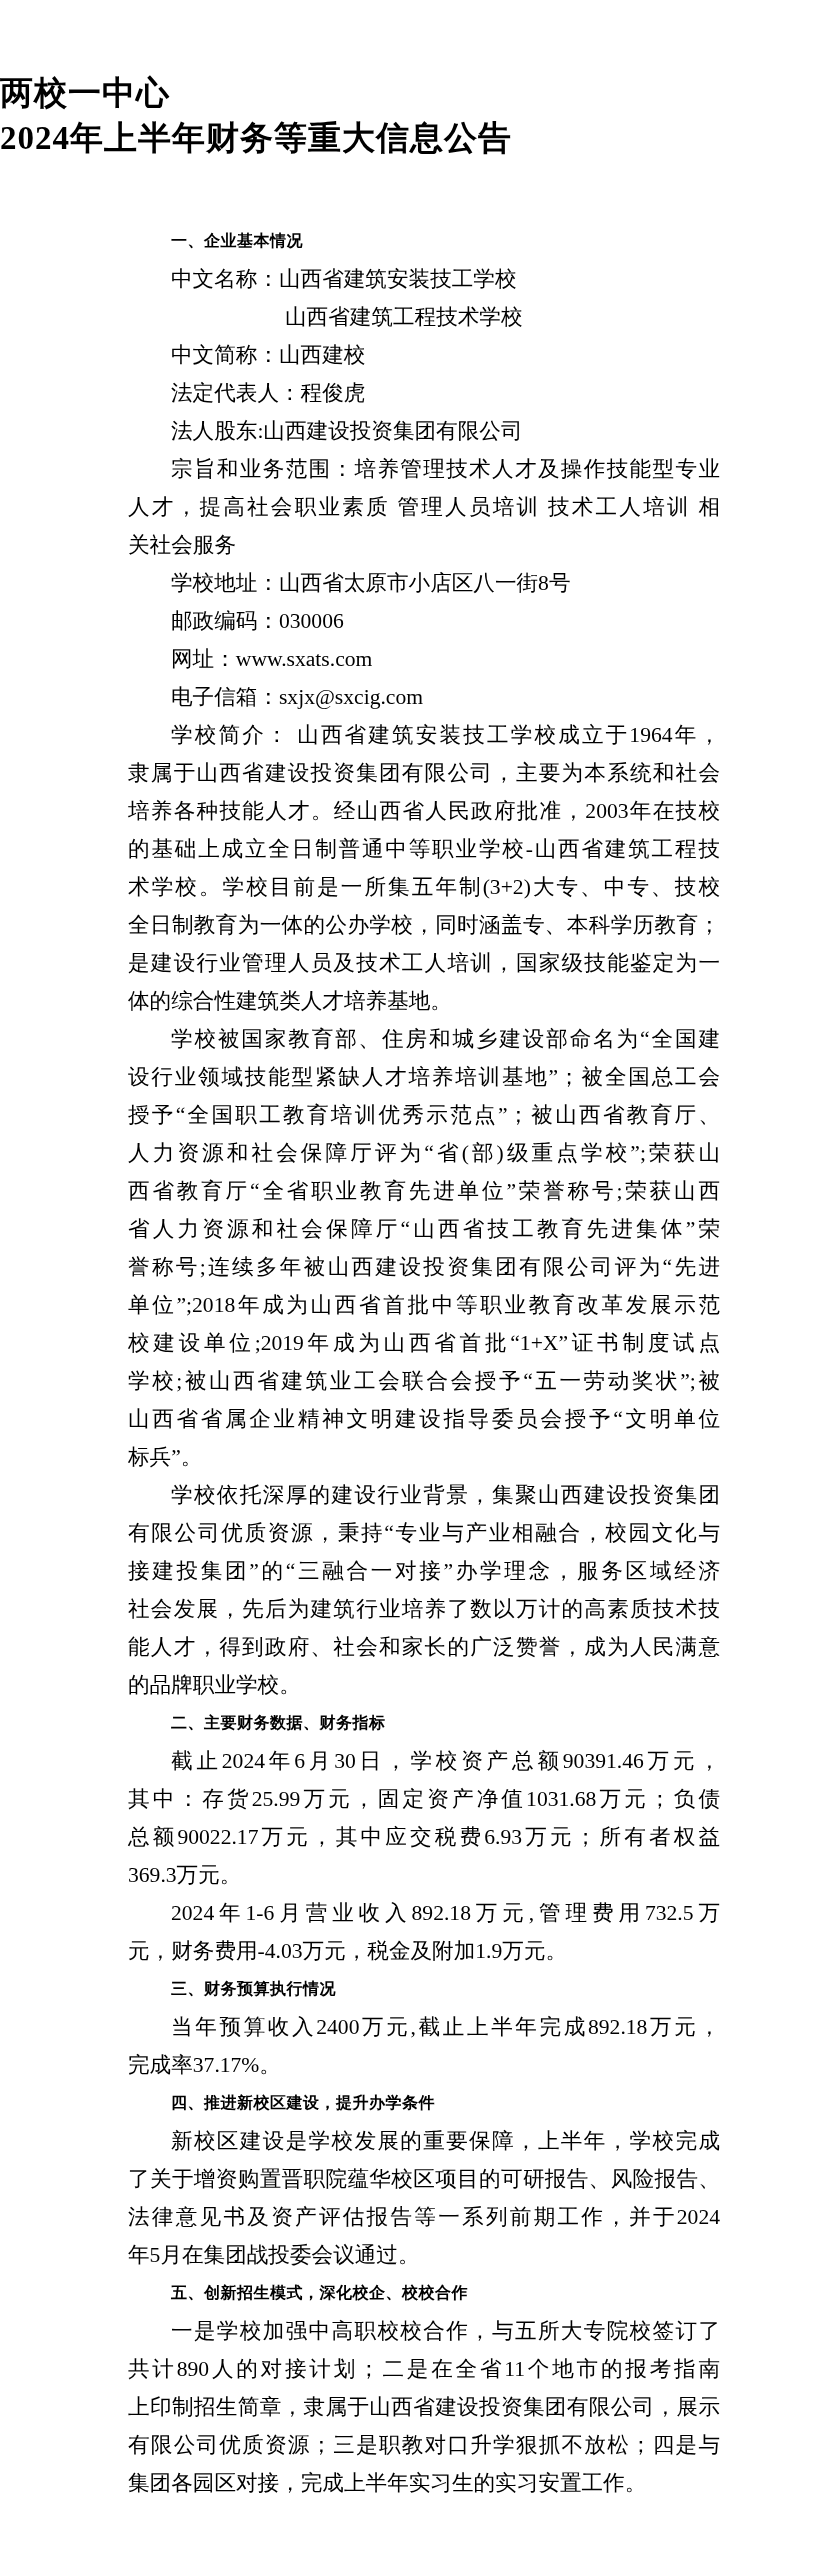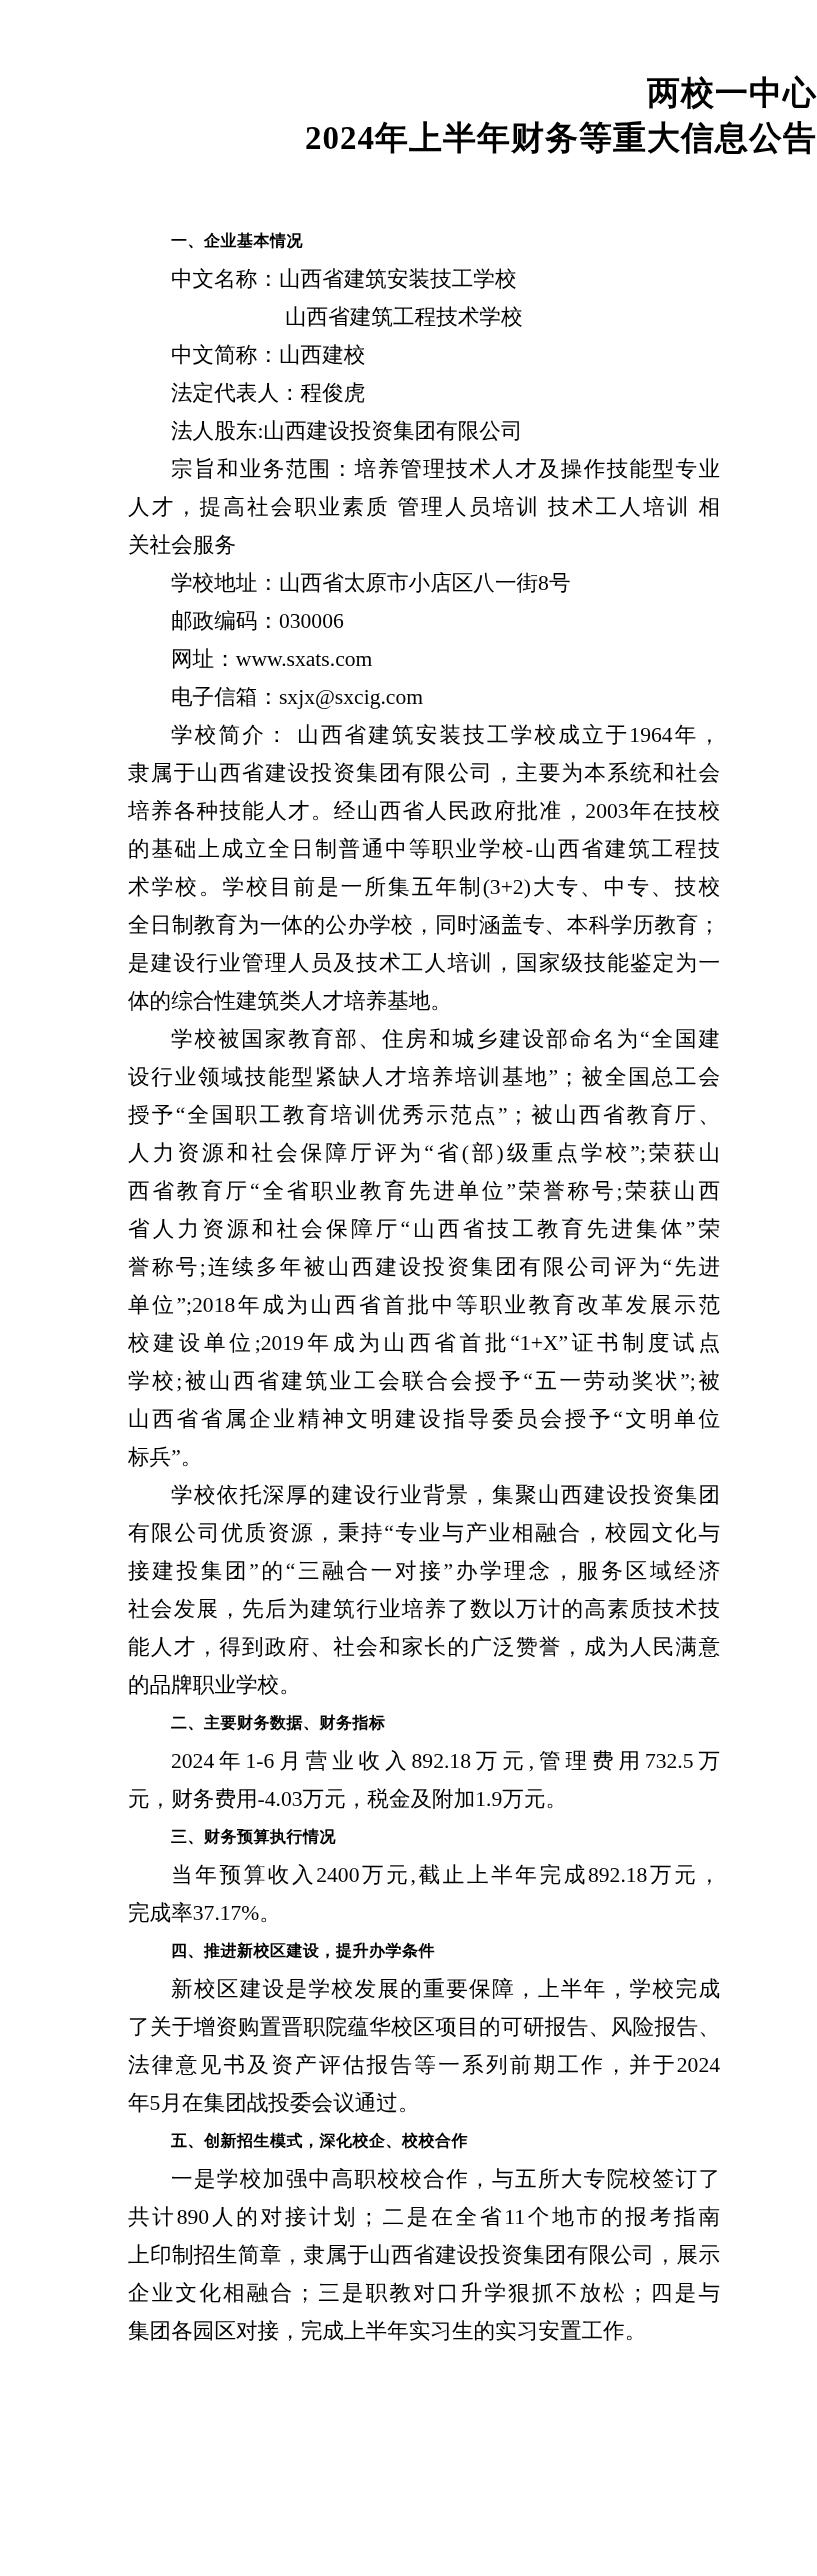--- a/index.html
+++ b/index.html
@@ -12,21 +12,21 @@
     width: 817px;
     height: 2810px;
     background: #ffffff;
     color: #000000;
     overflow: hidden;
     box-sizing: border-box;
     padding-top: 71px;
   }
   .title-block {
     width: 100%;
-    text-align: right;
+    text-align: left;
     font-family: "Liberation Serif", "DejaVu Serif", serif;
     font-weight: bold;
     font-size: 33px;
     line-height: 45px;
     letter-spacing: 1px;
   }
   .doc-body {
     margin-top: 61px;
     margin-left: 128px;
     width: 592px;
@@ -130,20 +130,26 @@
         <div class="line ind0 just">有限公司优质资源，秉持“专业与产业相融合，校园文化与</div>
         <div class="line ind0 just">接建投集团”的“三融合一对接”办学理念，服务区域经济</div>
         <div class="line ind0 just">社会发展，先后为建筑行业培养了数以万计的高素质技术技</div>
         <div class="line ind0 just">能人才，得到政府、社会和家长的广泛赞誉，成为人民满意</div>
         <div class="line ind0 end">的品牌职业学校。</div>
       </div>
       <div class="block heading">
         <div class="line ind1 end">二、主要财务数据、财务指标</div>
       </div>
       <div class="block para">
+        <div class="line ind1 just">截止2024年6月30日，学校资产总额90391.46万元，</div>
+        <div class="line ind0 just">其中：存货25.99万元，固定资产净值1031.68万元；负债</div>
+        <div class="line ind0 just">总额90022.17万元，其中应交税费6.93万元；所有者权益</div>
+        <div class="line ind0 end">369.3万元。</div>
+      </div>
+      <div class="block para">
         <div class="line ind1 just">2024年1-6月营业收入892.18万元,管理费用732.5万</div>
         <div class="line ind0 end">元，财务费用-4.03万元，税金及附加1.9万元。</div>
       </div>
       <div class="block heading">
         <div class="line ind1 end">三、财务预算执行情况</div>
       </div>
       <div class="block para">
         <div class="line ind1 just">当年预算收入2400万元,截止上半年完成892.18万元，</div>
         <div class="line ind0 end">完成率37.17%。</div>
       </div>
@@ -156,18 +162,18 @@
         <div class="line ind0 just">法律意见书及资产评估报告等一系列前期工作，并于2024</div>
         <div class="line ind0 end">年5月在集团战投委会议通过。</div>
       </div>
       <div class="block heading">
         <div class="line ind1 end">五、创新招生模式，深化校企、校校合作</div>
       </div>
       <div class="block para">
         <div class="line ind1 just">一是学校加强中高职校校合作，与五所大专院校签订了</div>
         <div class="line ind0 just">共计890人的对接计划；二是在全省11个地市的报考指南</div>
         <div class="line ind0 just">上印制招生简章，隶属于山西省建设投资集团有限公司，展示</div>
-        <div class="line ind0 just">企业文化相融合；三是职教对口升学狠抓不放松；四是与</div>
+        <div class="line ind0 just">有限公司优质资源；三是职教对口升学狠抓不放松；四是与</div>
         <div class="line ind0 end">集团各园区对接，完成上半年实习生的实习安置工作。</div>
       </div>
     </div>
 </div>
 
 
 </body></html>

